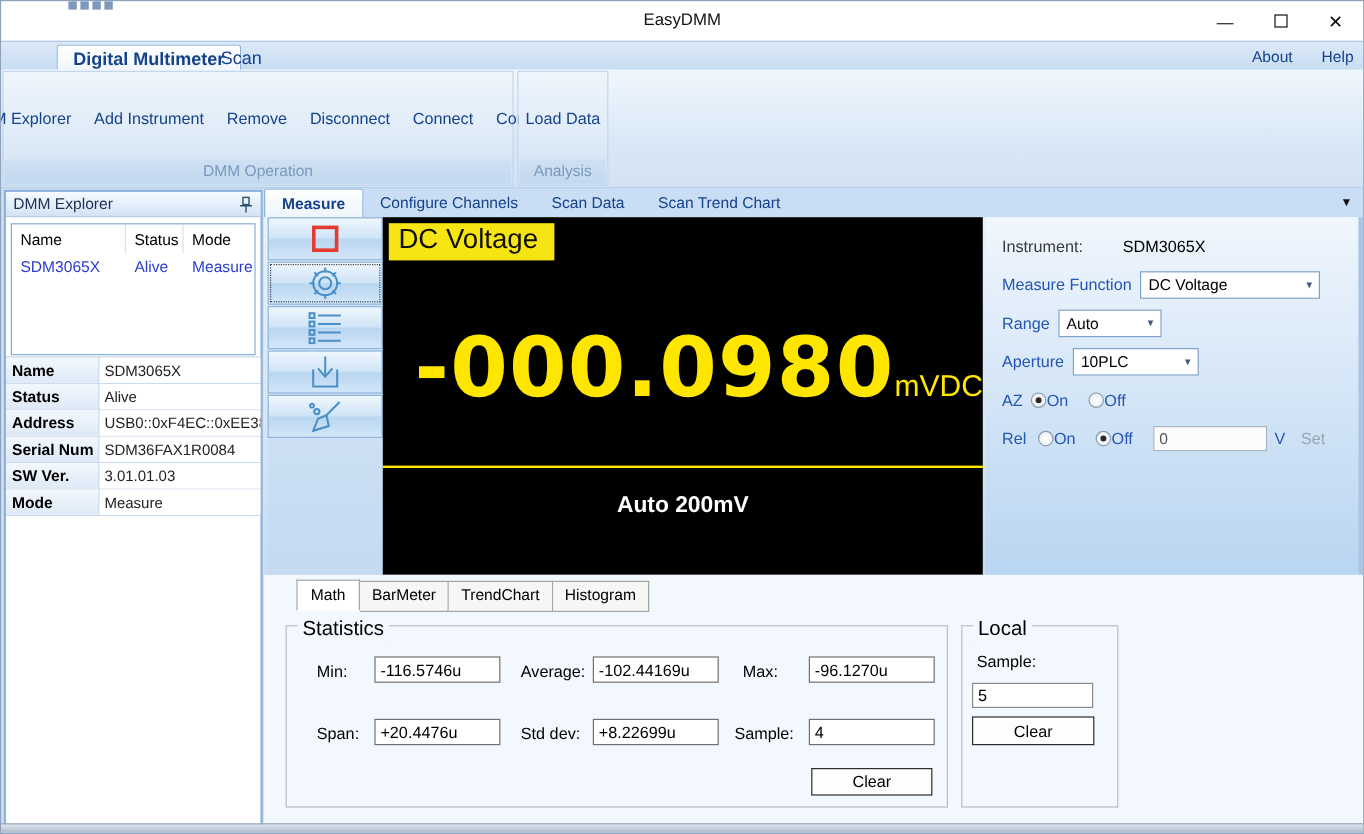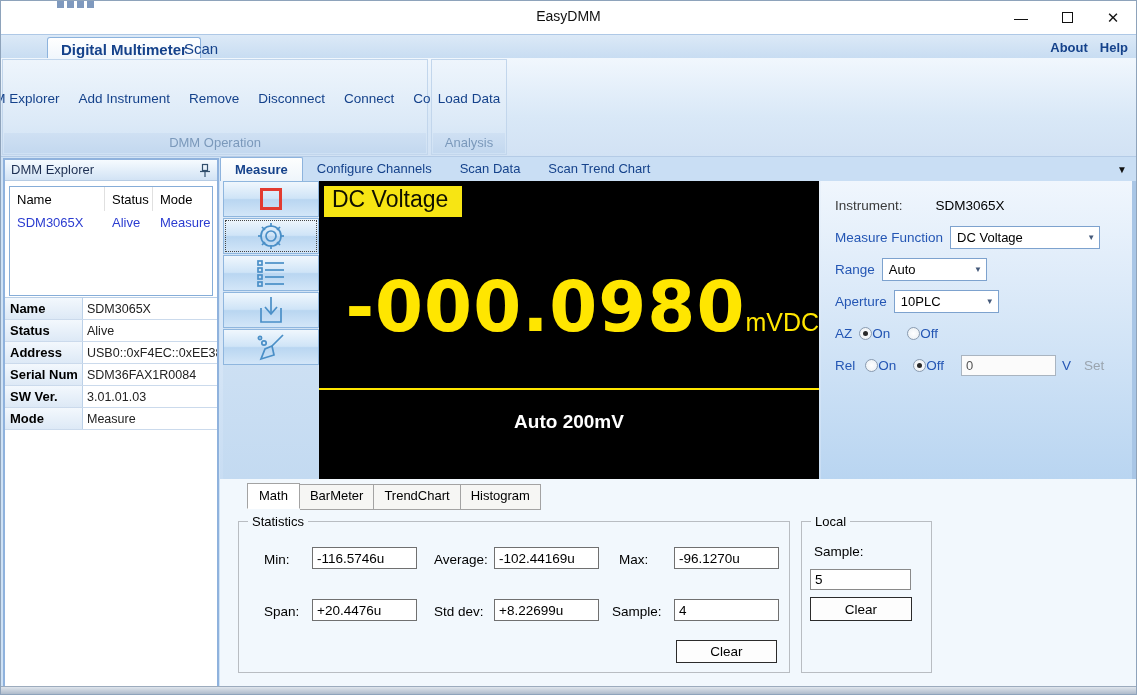--- a/index.html
+++ b/index.html
@@ -22,21 +22,21 @@
   .glyph-close{ font-size:15px; }
 
   
   .ribbon-tabs{ position:absolute; top:33px; left:0; right:0; height:24px;
                 background:linear-gradient(#dcE9f7,#c8ddf2); border-top:1px solid #aec8e6; }
   .rtab{ position:absolute; top:2px; height:22px; padding:3px 13px; font-size:15px;
          color:#15428b; }
   .rtab.active{ left:46px; background:linear-gradient(#ffffff,#f0f6fc); border:1px solid #8db3dd;
                 border-bottom:none; border-radius:3px 3px 0 0; font-weight:bold; }
   .rtab.plain{ left:170px; }
-  .menu-right{ position:absolute; right:8px; top:5px; font-size:13px; color:#15428b; display:flex; gap:12px;font-weight:bold; }
+  .menu-right{ position:absolute; right:8px; top:5px; font-size:13px; color:#15428b; display:flex; gap:24px; }
 
   
   .ribbon-body{ position:absolute; top:57px; left:0; right:0; height:99px;
                 background:linear-gradient(#f1f7fd,#d9e8f7 60%,#d2e2f4);
                 border-bottom:1px solid #b4cbe6; }
   .rgroup{ position:absolute; top:1px; height:96px; border:1px solid #c2d6ec;
            background:linear-gradient(#eef5fc,#dbe9f7 70%,#cfe1f4); }
   .rgroup.g0{ left:1px; width:426px; }
   .rgroup.g1{ left:430px; width:76px; }
   .rbuttons{ position:absolute; top:0; left:0; right:0; height:76px; display:flex;
@@ -122,21 +122,21 @@
   .set-gray{ color:#9aa4ae; margin-left:6px; }
 
   
   .bottom{ position:absolute; left:219px; right:0; top:478px; bottom:8px; background:#f2f8fd; }
   .btabs{ position:absolute; left:3px; top:5px; display:flex; font-size:13px;padding-left:24px; }
   .btab{ background:#f6f6f4; border:1px solid #a3a3a3; border-left:none; padding:3px 10px 4px; color:#000; }
   .btab.active{ background:#ffffff; border-left:1px solid #a3a3a3; border-bottom:1px solid #fff;
                 padding:4px 11px 5px; position:relative; top:-1px; }
   .groupbox{ position:absolute; border:1px solid #b9bdc2; }
   .gb-title{ position:absolute; top:-8px; left:9px; background:#f2f8fd; padding:0 4px;
-             font-size:13px; color:#000; }
+             font-size:17px; color:#000; }
   .stats-box{ left:18px; top:42px; width:552px; height:152px; }
   .local-box{ left:581px; top:42px; width:131px; height:152px; }
   .slabel{ position:absolute; font-size:13.5px; color:#000; }
   .sinput{ position:absolute; height:22px; border:1px solid #707070; background:#fff;
            font-size:13.5px; color:#000; padding-left:4px; width:105px; }
   .clear-btn{ position:absolute; background:#fdfdfd; border:1px solid #2b2b2b;
               font-size:13.5px; color:#000; text-align:center; font-family:inherit; }
   .stats-clear{ left:437px; top:118px; width:101px; height:23px; }
   .local-sample-label{ left:12px; top:22px; }
   .local-sample-input{ left:8px; top:47px; width:101px; height:21px; border-color:#8a8a8a; }
@@ -341,21 +341,21 @@
       </div>
       <div class="crow">
         <span class="clabel">Measure Function</span>
         <span class="combo" style="width:150px">
           <span>DC Voltage</span>
           <span class="arr">▼</span>
         </span>
       </div>
       <div class="crow">
         <span class="clabel">Range</span>
-        <span class="combo" style="width:105px">
+        <span class="combo" style="width:86px">
           <span>Auto</span>
           <span class="arr">▼</span>
         </span>
       </div>
       <div class="crow">
         <span class="clabel">Aperture</span>
         <span class="combo" style="width:105px">
           <span>10PLC</span>
           <span class="arr">▼</span>
         </span>

